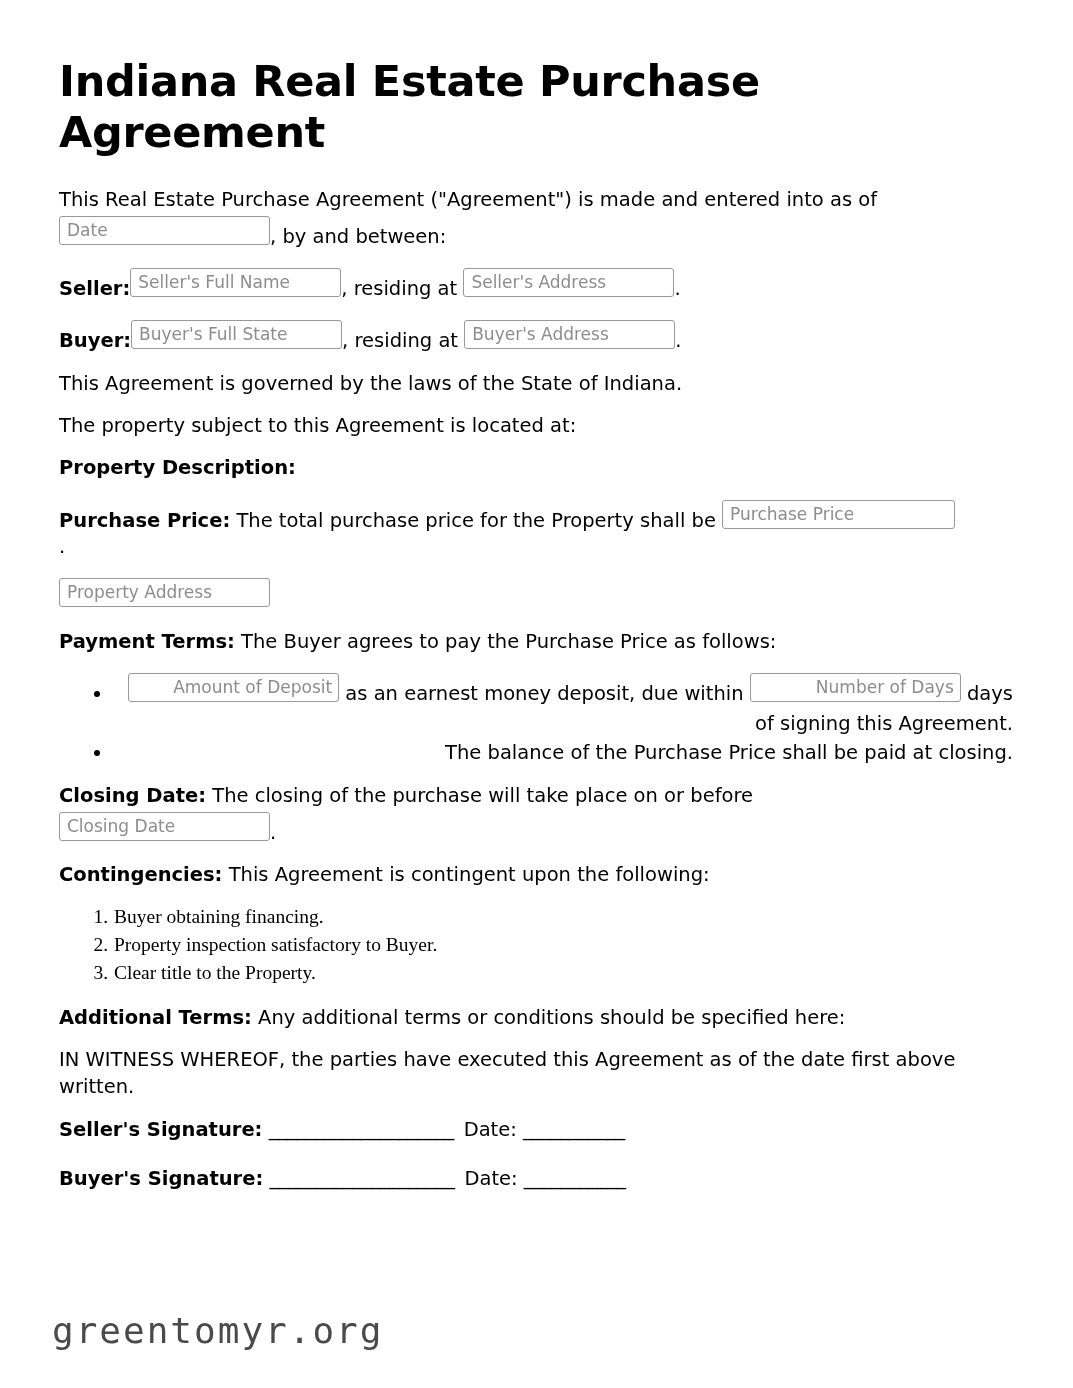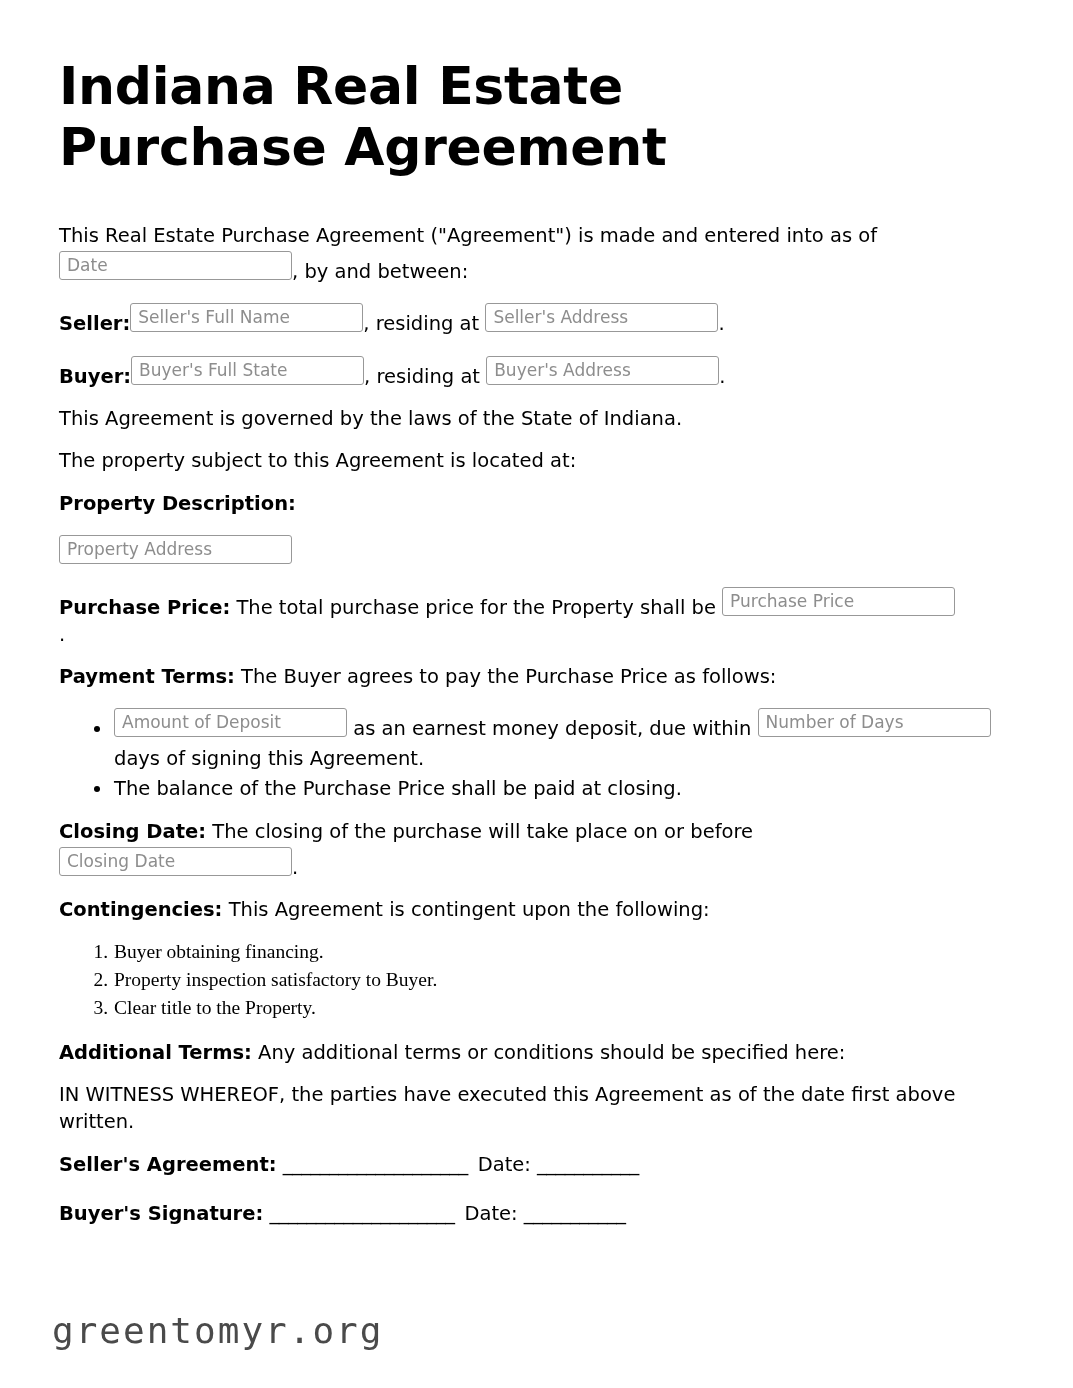--- a/index.html
+++ b/index.html
@@ -15,24 +15,24 @@
     font-family: "DejaVu Sans", "Liberation Sans", sans-serif;
     color: #000000;
     position: relative;
     overflow: hidden;
   }
   .page {
     padding: 56px 60px 0 59px;
     width: 1073px;
   }
   h1.doc-title {
-    font-size: 52px;
+    font-size: 43px;
     line-height: 1.18;
     font-weight: bold;
-    margin: 0 0 44px 0;
+    margin: 0 0 30px 0;
     letter-spacing: -0.3px;
     max-width: 760px;
   }
   p.para {
     font-size: 19.5px;
     line-height: 1.35;
     margin: 0 0 16px 0;
     max-width: 900px;
   }
   .lead-line { max-width: 905px; }
@@ -42,34 +42,34 @@
     vertical-align: baseline;
     border: 1px solid #989898;
     border-radius: 3px;
     background: #ffffff;
     font-family: "DejaVu Sans", "Liberation Sans", sans-serif;
     font-size: 17px;
     color: #8d8d8d;
     padding: 4px 6px 5px 7px;
     height: 29px;
     line-height: 19px;
-    width: 233px;
+    width: 211px;
     white-space: nowrap;
     overflow: hidden;
     position: relative;
     top: 2px;
   }
   .fld.price { width: 233px; }
   ul.bullets, ol.numbers {
     margin: 2px 0 16px 0;
     padding-left: 54px;
     font-size: 19.5px;
     line-height: 1.38;
   }
-  ul.bullets { list-style: disc; }
+  ul.bullets { list-style: disc; text-align: right; }
   ol.numbers { list-style: decimal; margin-top: 10px; margin-bottom: 18px; font-family: Liberation Serif, serif; }
   ul.bullets li, ol.numbers li { margin: 0 0 1px 0; padding-left: 1px; }
   ul.bullets li.deposit-item { line-height: 1.55; }
   .sig-row {
     font-size: 19.5px;
     line-height: 1.4;
     margin: 0 0 22px 0;
   }
   .sig-row .sig-line, .sig-row .date-line {
     letter-spacing: -0.5px;
@@ -111,27 +111,27 @@
     <span class="fld">Buyer's Address</span><span class="period">.</span>
   </p>
 
   <p class="para">This Agreement is governed by the laws of the State of Indiana.</p>
 
   <p class="para">The property subject to this Agreement is located at:</p>
 
   <p class="para section-head">Property Description:</p>
 
   <p class="para">
-    <span class="fld">Property Address</span>
+    <b class="label">Purchase Price:</b>
+    <span>The total purchase price for the Property shall be</span>
+    <span class="fld price">Purchase Price</span><span class="period">.</span>
   </p>
 
   <p class="para">
-    <b class="label">Purchase Price:</b>
-    <span>The total purchase price for the Property shall be</span>
-    <span class="fld price">Purchase Price</span><span class="period">.</span>
+    <span class="fld">Property Address</span>
   </p>
 
   <p class="para">
     <b class="label">Payment Terms:</b>
     <span>The Buyer agrees to pay the Purchase Price as follows:</span>
   </p>
 
   <ul class="bullets">
     <li class="deposit-item">
       <span class="fld">Amount of Deposit</span>
@@ -161,21 +161,21 @@
 
   <p class="para">
     <b class="label">Additional Terms:</b>
     <span>Any additional terms or conditions should be specified here:</span>
   </p>
 
 
   <p class="para">IN WITNESS WHEREOF, the parties have executed this Agreement as of the date first above written.</p>
 
   <p class="sig-row">
-    <b class="label">Seller's Agreement:</b>
+    <b class="label">Seller's Signature:</b>
     <span class="sig-line">____________________</span><span class="sig-gap"></span><span>Date:</span>
     <span class="date-line">___________</span>
   </p>
 
   <p class="sig-row">
     <b class="label">Buyer's Signature:</b>
     <span class="sig-line">____________________</span><span class="sig-gap"></span><span>Date:</span>
     <span class="date-line">___________</span>
   </p>
 

